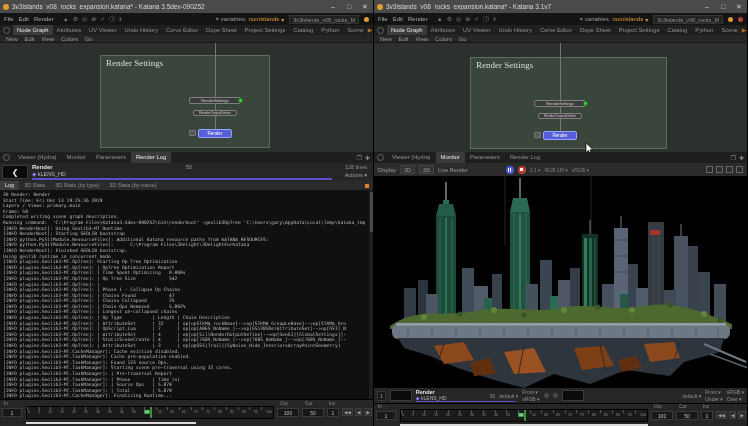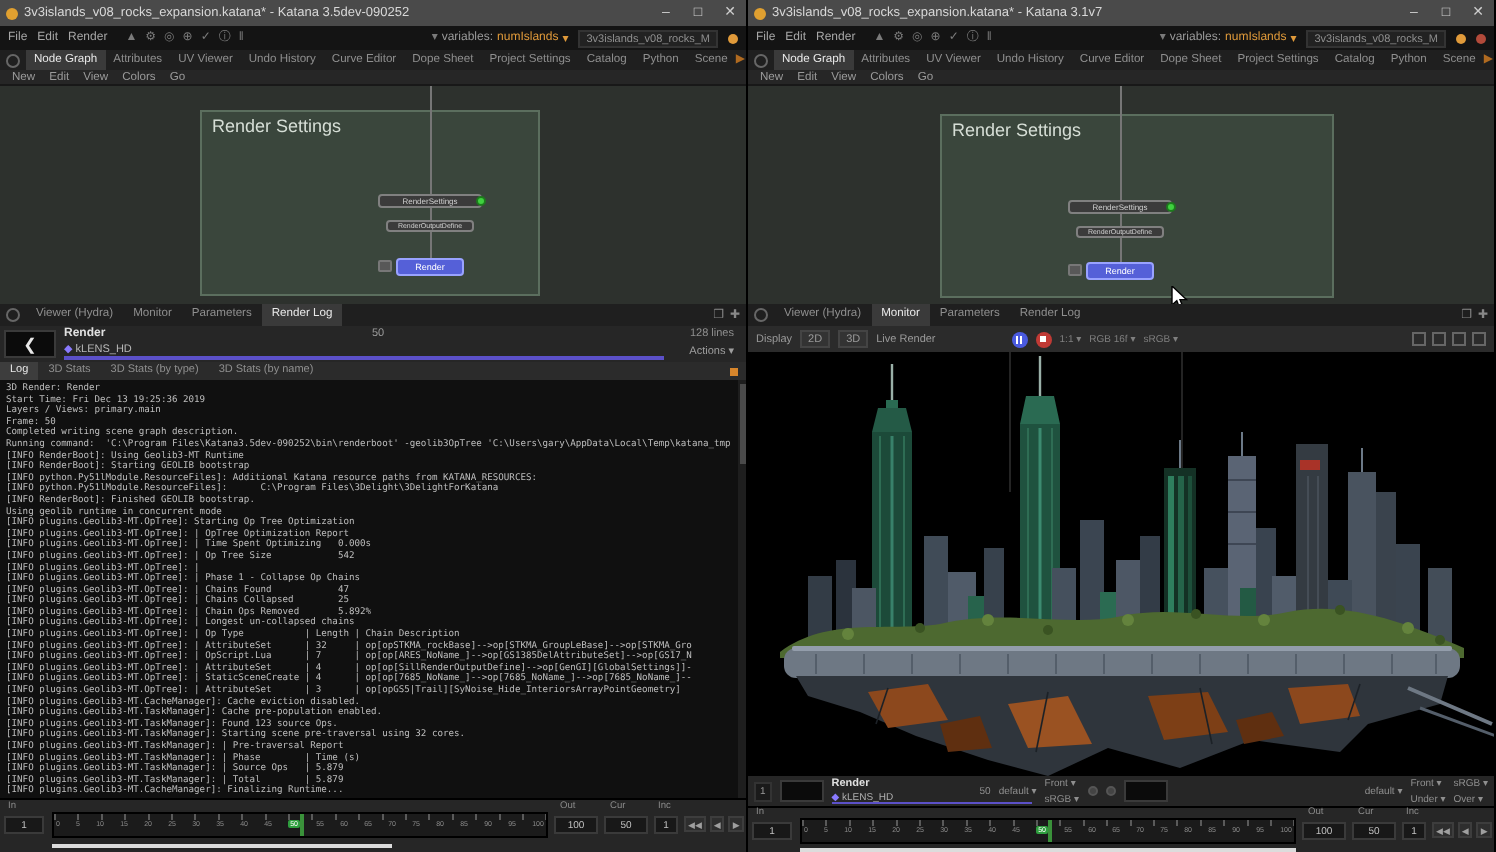--- a/index.html
+++ b/index.html
@@ -42,21 +42,21 @@
   .small-glyph.gray { color:#888; }
 
   
   .graphmenu { position:absolute; top:35px; left:0; right:0; height:8px; background:#262626;
                display:flex; gap:7px; padding:0 6px; align-items:center; border-bottom:1px solid #181818; }
   .graphmenu span { font-size:5.8px; color:#9a9a9a; }
 
   
   .graph { position:absolute; top:43px; left:0; right:0; height:109px; background:#2d312d; overflow:hidden; }
   .backdrop { position:absolute; background:rgba(72,92,76,0.5); border:1px solid #5b6e5e; }
-  .backdrop-title { font-size:9px; color:#d6ded6; padding:2px 0 0 5px; }
+  .backdrop-title { font-size:9px; color:#d6ded6; padding:2px 0 0 5px;font-family:Liberation Serif, serif; }
   .wire { position:absolute; width:1px; background:#767676; }
   .knode { position:absolute; background:#3b3b3b; border:1px solid #808080; border-radius:2px;
            font-size:4px; color:#cfcfcf; text-align:center; overflow:hidden; }
   .knode.blue { background:#5560d8; border-color:#99a2ff; color:#fff; }
   .viewdot { position:absolute; width:5px; height:5px; border-radius:50%; background:#3fd13f; border:1px solid #1d7a1d; }
   .node-tab { position:absolute; width:7px; height:6px; background:#585858; border:1px solid #777; border-radius:1px; }
 
   
   .bottomtabs { position:absolute; top:152px; left:0; right:0; height:11px; background:#1f1f1f;
                 display:flex; align-items:stretch; }

